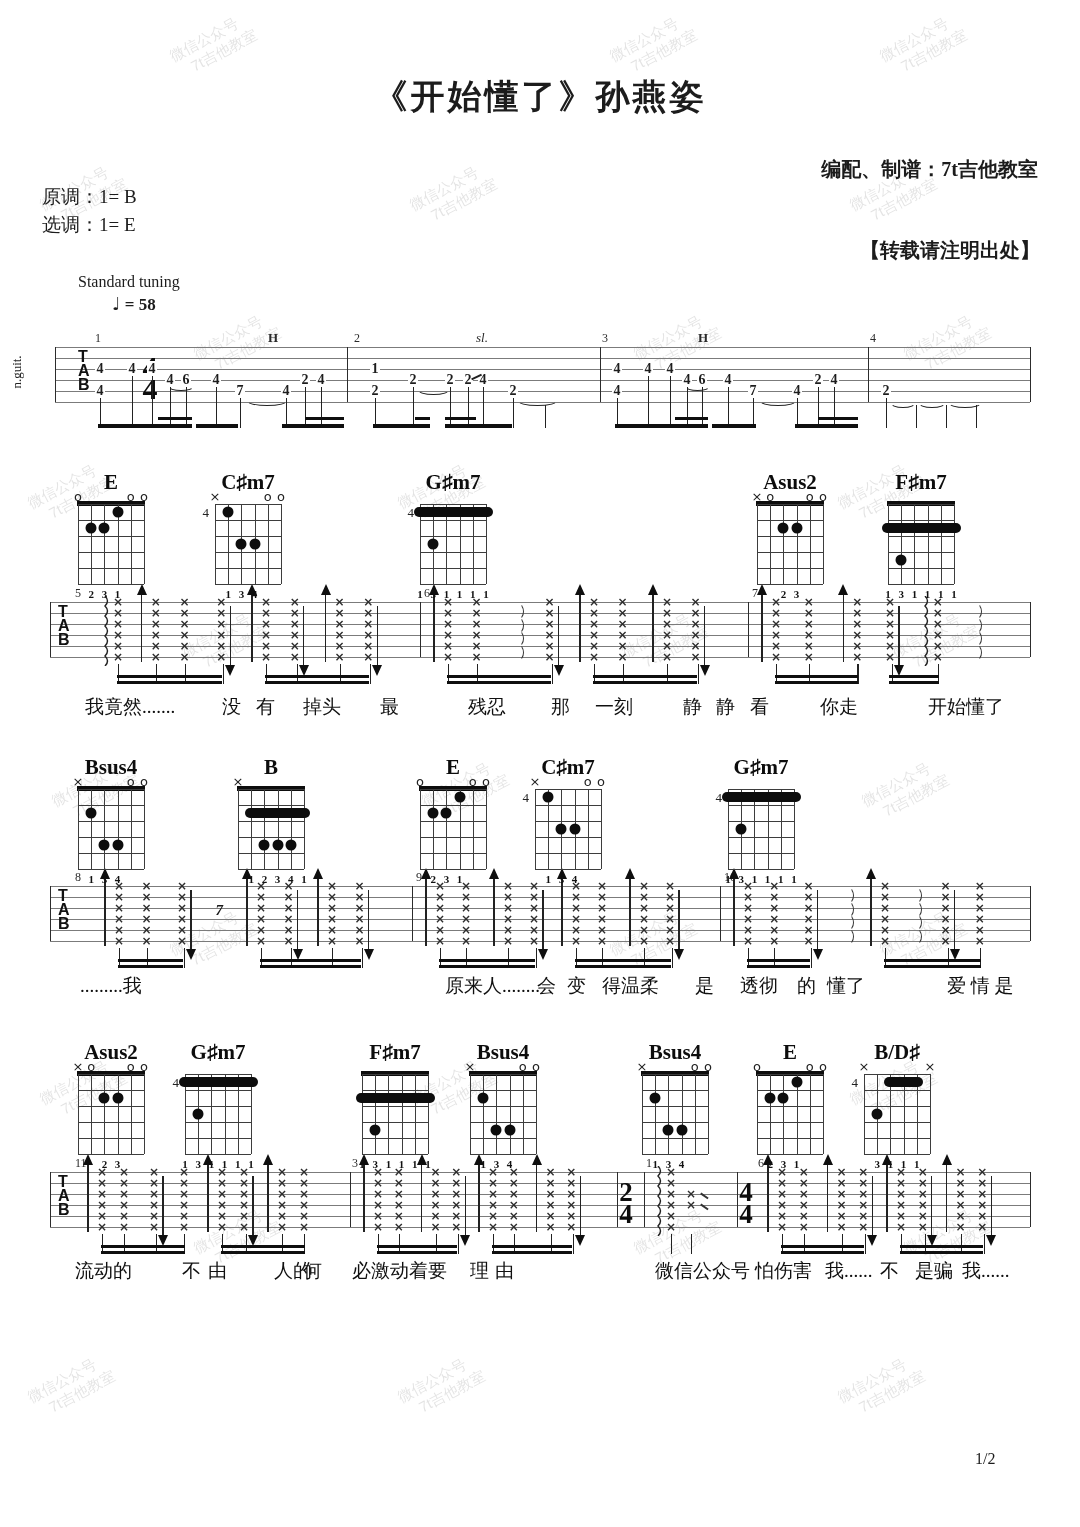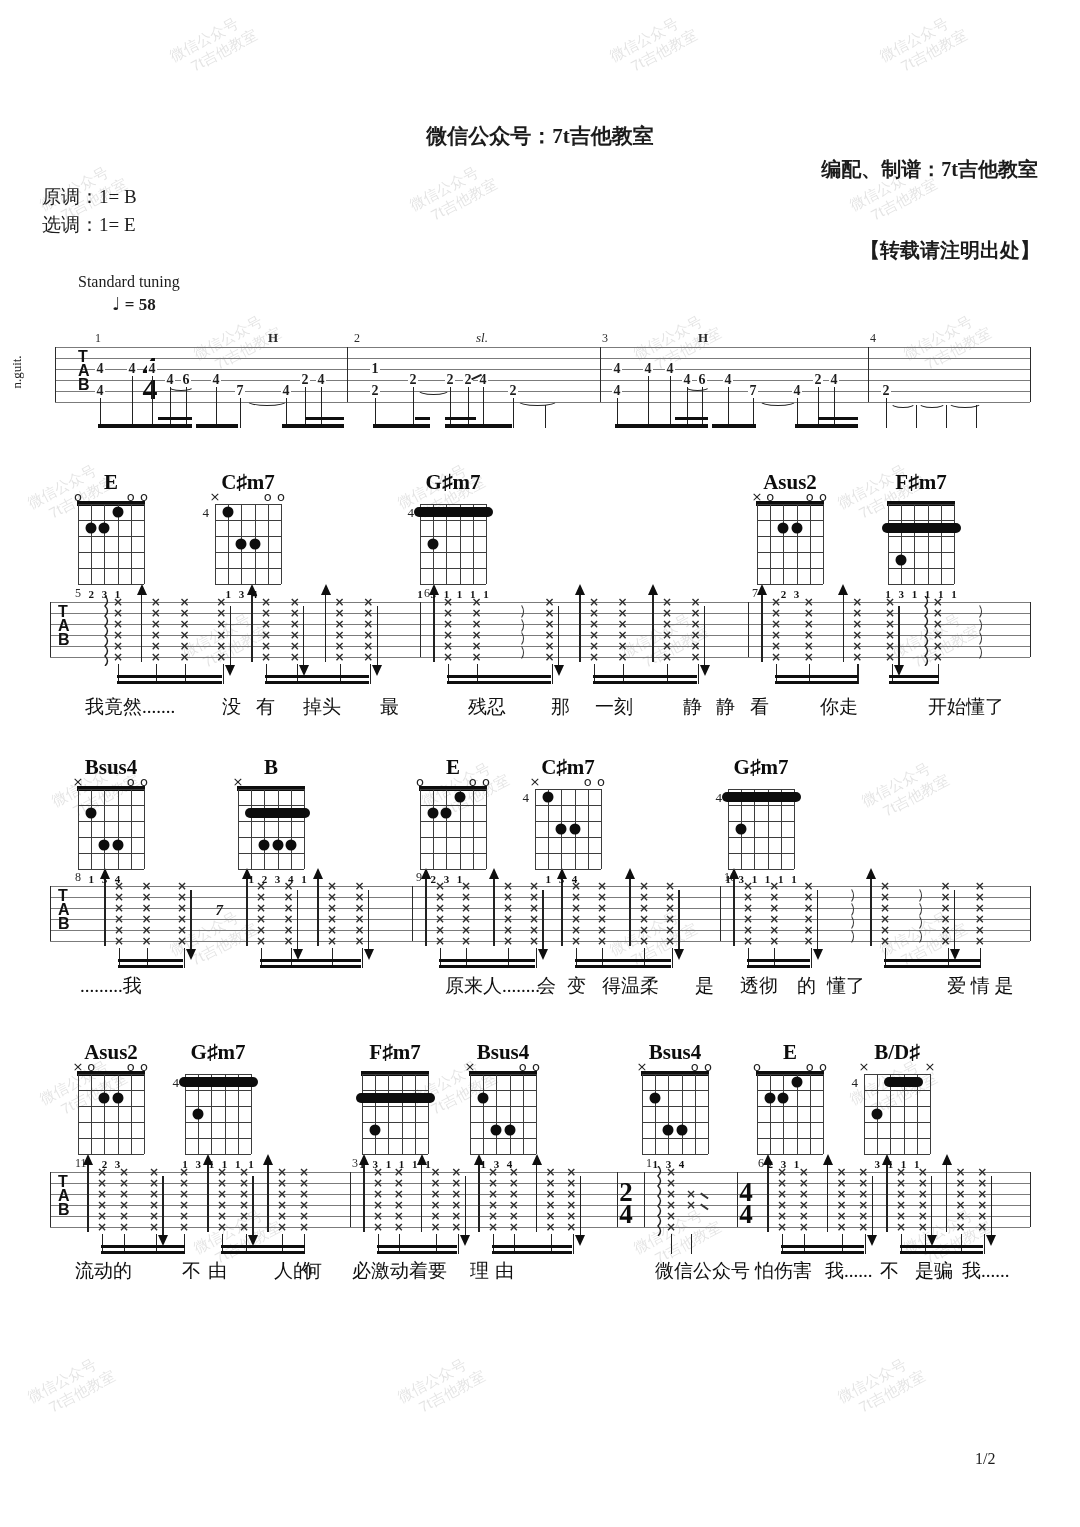--- a/index.html
+++ b/index.html
@@ -165,21 +165,21 @@
       </div>
       <div class="abs wm" style="left: 398px; top: 1367px;">
         <span>微信公众号</span>
         <span>7t吉他教室</span>
       </div>
       <div class="abs wm" style="left: 838px; top: 1367px;">
         <span>微信公众号</span>
         <span>7t吉他教室</span>
       </div>
     </div>
-  <div class="abs subtitle">微信公众号：7t吉他教室</div>
+  <div class="abs title">《开始懂了》孙燕姿</div>
   <div class="abs arranger">编配、制谱：7t吉他教室</div>
   <div class="abs keyline1">原调：1= B</div>
   <div class="abs keyline2">选调：1= E</div>
   <div class="abs notice">【转载请注明出处】</div>
   <div class="abs tuning">Standard tuning</div>
   <div class="abs tempo">
     <span class="glyph">♩</span><span> = 58</span>
   </div>
   <div id="score-layer">
       <div class="abs hline" style="left: 55px; top: 347px; width: 975px;"></div>

